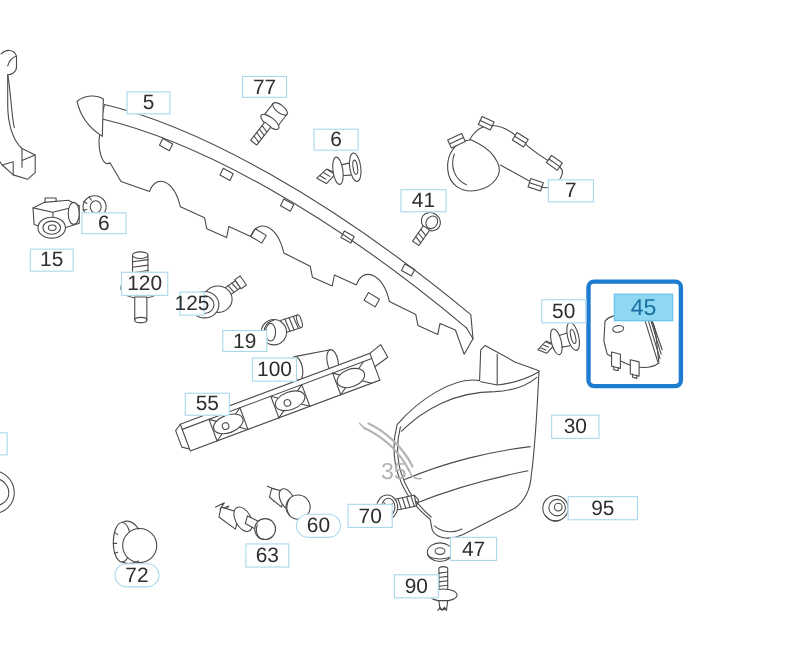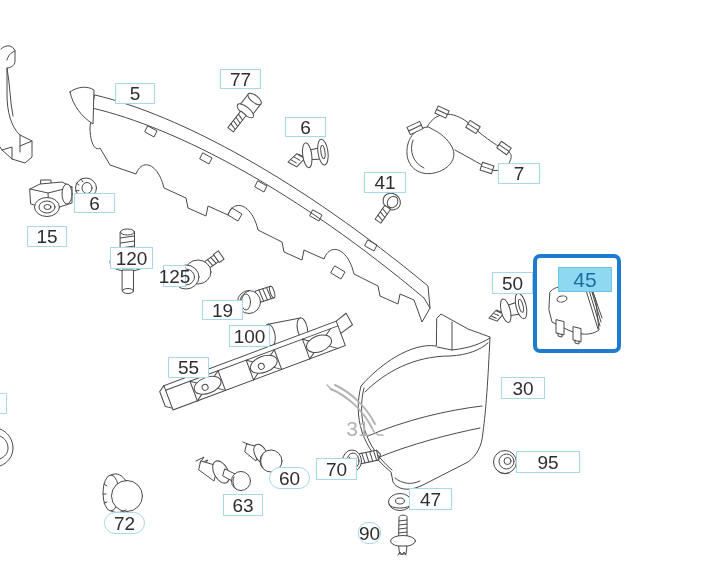--- a/index.html
+++ b/index.html
@@ -291,17 +291,17 @@
       <div class="part-label" style="left: 168px; top: 357px; width: 41px; height: 21px;">55</div>
       <div class="part-label" style="left: 492px; top: 272px; width: 41px; height: 22px;">50</div>
       <div class="part-label highlighted" style="left: 558px; top: 267px; width: 54px; height: 25px;">45</div>
       <div class="part-label" style="left: 480px; top: 377px; width: 44px; height: 22px; margin-left: 21px;">30</div>
       <div class="part-label" style="left: 316px; top: 458px; width: 41px; height: 22px;">70</div>
       <div class="part-label" style="left: 269px; top: 467px; width: 41px; height: 22px; border-radius: 11px;">60</div>
       <div class="part-label" style="left: 223px; top: 494px; width: 40px; height: 22px;">63</div>
       <div class="part-label" style="left: 104px; top: 512px; width: 41px; height: 22px; border-radius: 11px;">72</div>
       <div class="part-label" style="left: 516px; top: 451px; width: 64px; height: 22px;">95</div>
       <div class="part-label" style="left: 409px; top: 488px; width: 43px; height: 22px;">47</div>
-      <div class="part-label" style="left: 358px; top: 522px; width: 23px; height: 22px; border-radius: 10px;">90</div>
-      <div class="ghost-label" style="left: 344px; top: 416px; width: 28px; height: 24px; color: rgb(178, 178, 178);">31</div>
+      <div class="part-label" style="left: 358px; top: 522px; width: 41px; height: 22px;">90</div>
+      <div class="ghost-label" style="left: 344px; top: 416px; width: 28px; height: 24px; color: rgb(178, 178, 178);">35</div>
       <div class="part-label" style="left: -14px; top: 393px; width: 21px; height: 21px;"></div>
     </div>
 </div>
 
 </body></html>

